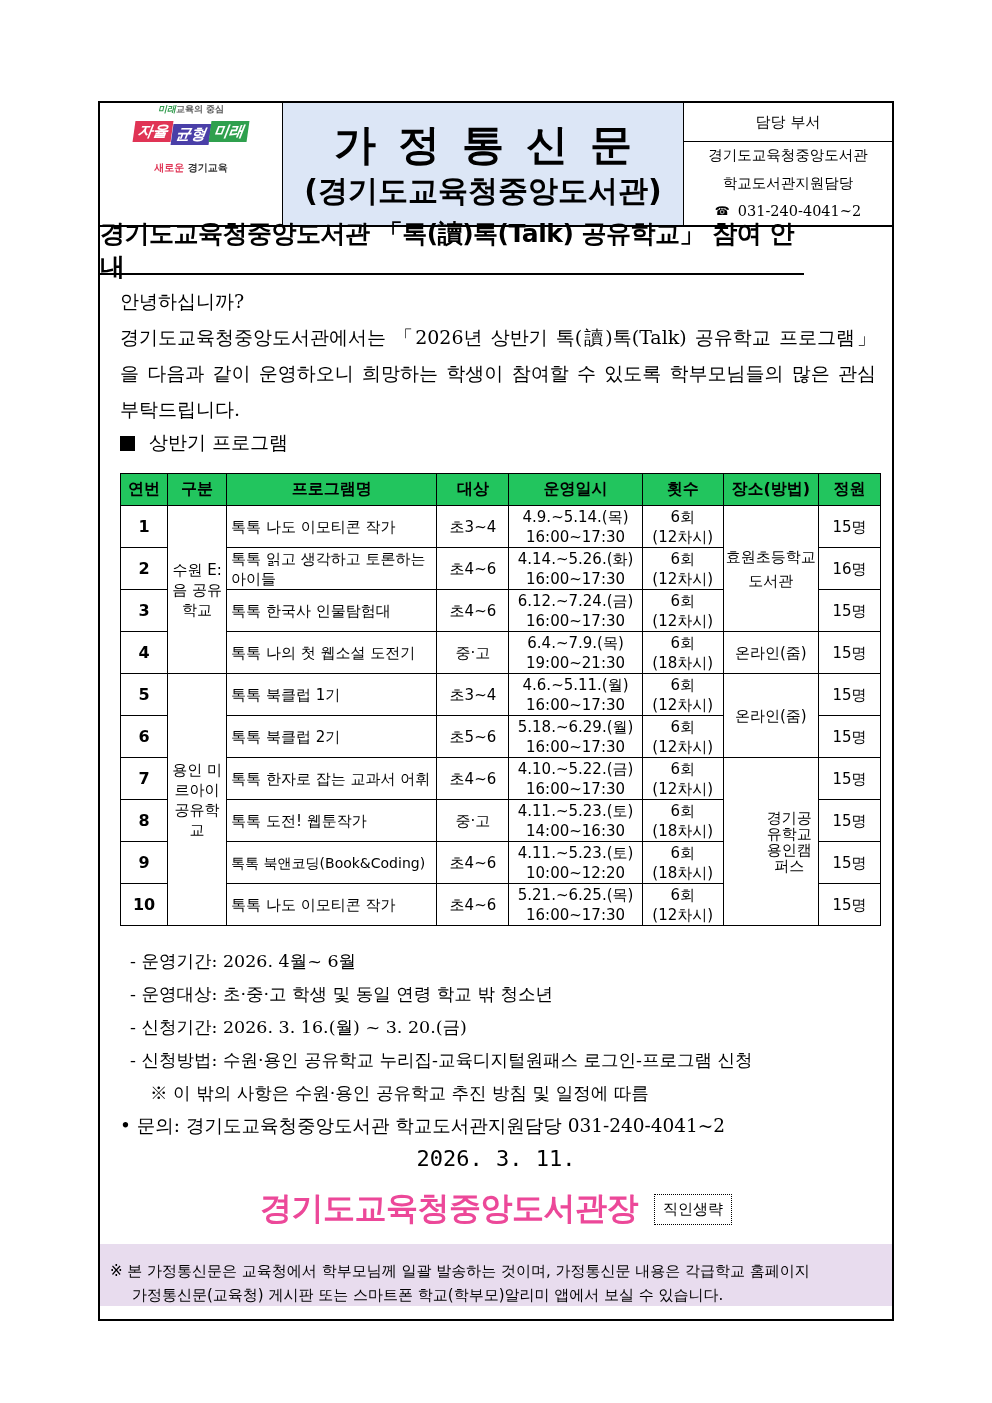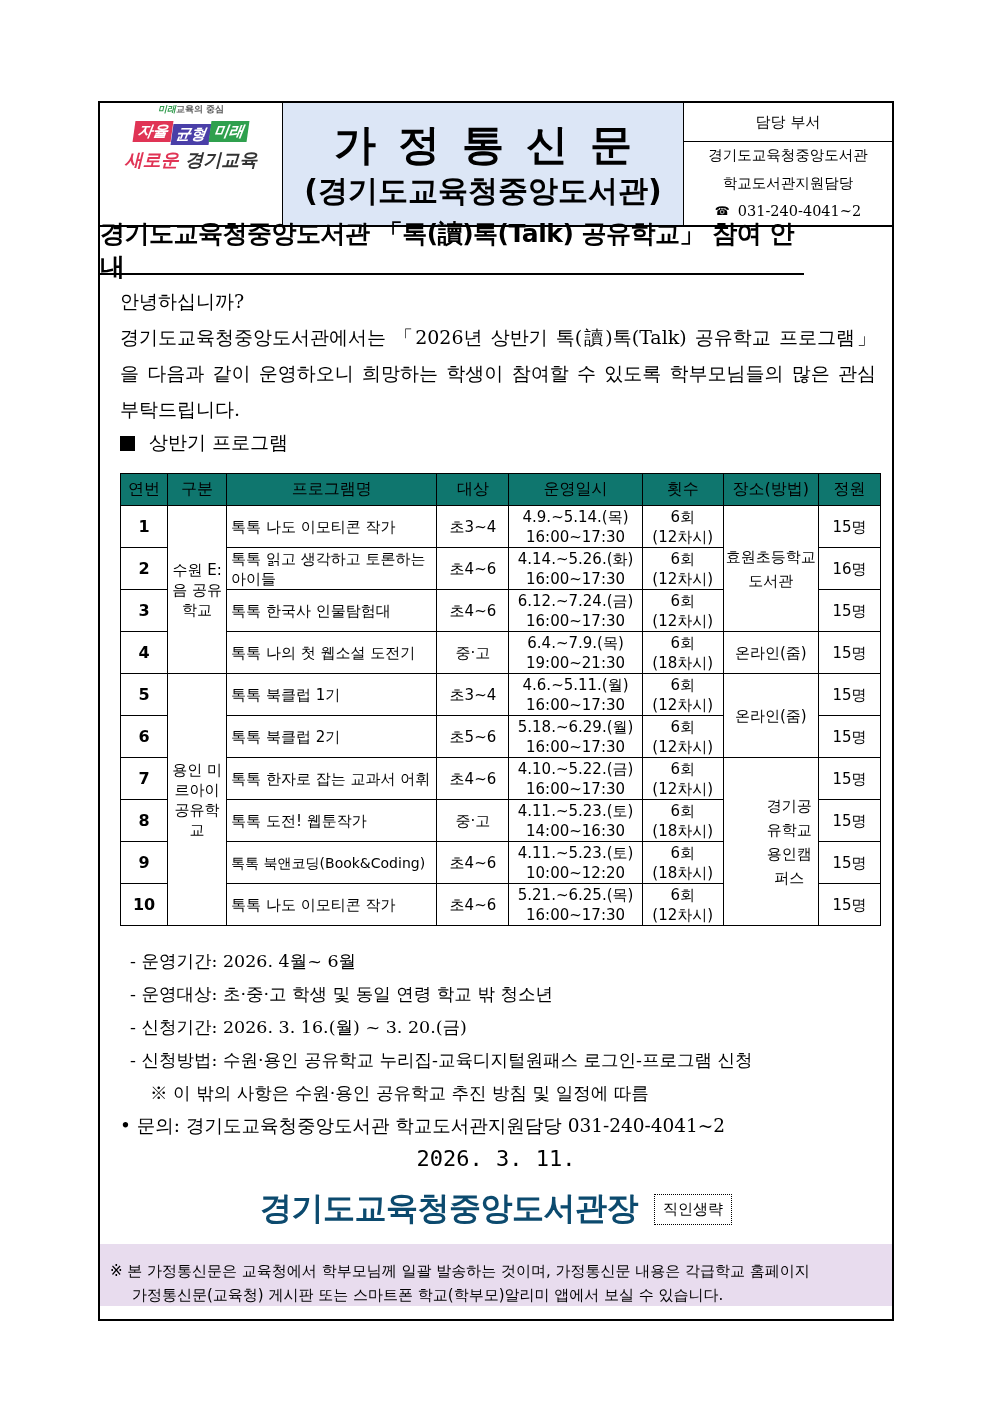--- a/index.html
+++ b/index.html
@@ -8,52 +8,52 @@
   
   .hdr { position:absolute; left:0; top:0; width:792px; height:122px; border-bottom:2px solid #000; display:flex; }
   .logo-cell { width:182px; height:122px; border-right:1px solid #000; display:flex; flex-direction:column; align-items:center; justify-content:flex-start; }
   .logo-top { font-size:9px; font-weight:bold; color:#555; margin-bottom:2px; }
   .logo-top .hl { color:#2e9a4a; font-style:italic; }
   .logo-mid { display:flex; align-items:center; }
   .lg { color:#fff; font-weight:bold; font-size:15px; padding:1px 4px; font-style:italic; transform:skewX(-8deg); }
   .lg.red { background:#e03455; }
   .lg.blue { background:#4a3fa8; margin-top:6px; }
   .lg.green { background:#2fa04e; }
-  .logo-bot { font-size:18px; font-weight:bold; font-style:italic; margin-top:3px; }
+  .logo-bot { font-size:10px; font-weight:bold; margin-top:16px; }
   .logo-bot .r { color:#e03455; }
   .logo-bot .d { color:#333; }
   .title-cell { width:400px; height:122px; background:#dce6f6; border-right:1px solid #000; display:flex; flex-direction:column; align-items:center; justify-content:center; }
   .title-main { font-size:42px; font-weight:bold; letter-spacing:22px; margin-left:22px; line-height:50px; }
   .title-sub { font-size:30px; font-weight:bold; line-height:34px; margin-top:4px; }
   .dept-cell { width:208px; height:122px; display:flex; flex-direction:column; }
   .dept-head { height:38px; border-bottom:1px solid #000; display:flex; align-items:center; justify-content:center; font-family:"DejaVu Serif", serif; font-size:15px; }
   .dept-line { flex:1; display:flex; align-items:center; justify-content:center; font-family:"DejaVu Serif", serif; font-size:14.5px; }
   
   .subject { position:absolute; left:0; top:124px; width:704px; height:46px; border-bottom:2px solid #000; display:flex; align-items:center; justify-content:center; font-size:25px; font-weight:bold; letter-spacing:-0.5px; }
   
   .body { position:absolute; left:20px; top:180px; width:756px; font-family:"DejaVu Serif", serif; font-size:19px; }
   .body p { margin:0; line-height:36px; text-align:justify; }
   .sec-title { position:absolute; left:20px; top:327px; font-family:"DejaVu Serif", serif; font-size:19px; display:flex; align-items:center; }
   .sq { display:inline-block; width:15px; height:15px; background:#000; margin-right:14px; }
   
   table.prog { position:absolute; left:20px; top:370px; width:761px; border-collapse:collapse; font-size:15px; }
   table.prog th, table.prog td { border:1px solid #000; text-align:center; vertical-align:middle; padding:0 2px; }
-  table.prog th { background:#0f766e; height:31px; font-weight:normal; font-size:16px;margin-top:40px; }
+  table.prog th { background:#22c55e; height:31px; font-weight:bold; font-size:16px;margin-top:40px; }
   table.prog td { height:41px; line-height:20px; }
   td.num { font-weight:bold; font-size:16px; }
   td.pname { text-align:left !important; padding-left:4px !important; }
   td.cat { font-size:15px; line-height:22px; }
   
   .info { position:absolute; left:30px; top:842px; font-family:"DejaVu Serif", serif; font-size:17.5px; }
   .info div { line-height:33px; white-space:nowrap; }
   .info .note { padding-left:20px; }
   .inquiry { position:absolute; left:20px; top:1010px; font-family:"DejaVu Serif", serif; font-size:18.5px; white-space:nowrap; }
   .date { position:absolute; left:0; width:792px; top:1043px; text-align:center; font-family:"DejaVu Sans Mono", monospace; font-size:22px; }
   .sign-row { position:absolute; left:0; width:792px; top:1084px; display:flex; justify-content:center; align-items:center; }
-  .sign-name { color:#0c4a6e; font-size:32px; font-weight:bold; letter-spacing:-0.5px; }
+  .sign-name { color:#ec4899; font-size:32px; font-weight:bold; letter-spacing:-0.5px; }
   .stamp { margin-left:16px; border:1px dotted #000; padding:5px 8px; font-size:15px; font-family:"DejaVu Serif", serif; }
   .notice { position:absolute; left:0; top:1141px; width:792px; height:62px; background:#e8dcee; font-size:15px; box-sizing:border-box; padding:15px 10px; line-height:24px; }
   .notice .l2 { padding-left:22px; }
 </style>
 </head>
 <body>
 
 <div class="page">
 
   <div class="hdr">
@@ -211,21 +211,21 @@
         <td class="pname">톡톡 한자로 잡는 교과서 어휘</td>
         <td>초4~6</td>
         <td>
             <div>4.10.~5.22.(금)</div>
             <div>16:00~17:30</div>
           </td>
         <td>
             <div>6회</div>
             <div>(12차시)</div>
           </td>
-        <td rowspan="4" style="line-height:24px;padding-left:39px;">경기공유학교 용인캠퍼스</td>
+        <td rowspan="4" style="line-height:16px;padding-left:39px;">경기공유학교 용인캠퍼스</td>
         <td>15명</td>
       </tr>
       <tr>
         <td class="num">8</td>
         <td class="pname">톡톡 도전! 웹툰작가</td>
         <td>중·고</td>
         <td>
             <div>4.11.~5.23.(토)</div>
             <div>14:00~16:30</div>
           </td>

